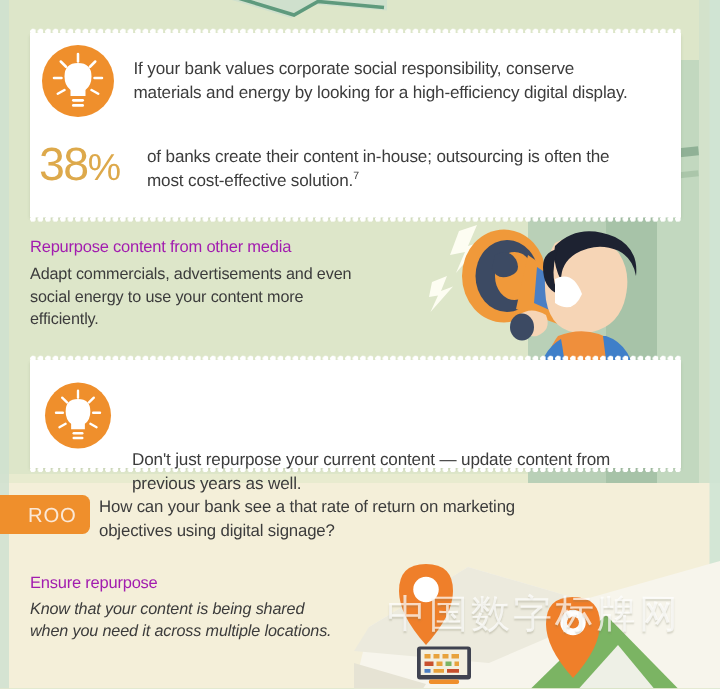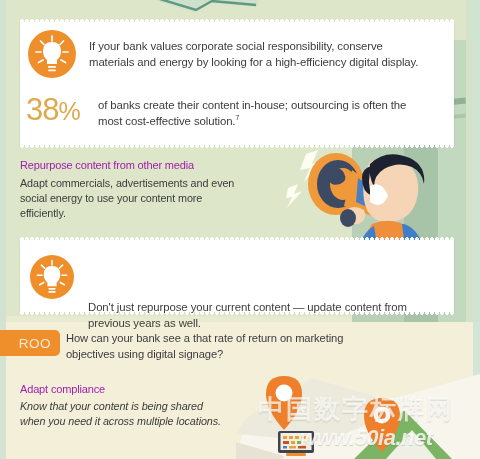--- a/index.html
+++ b/index.html
@@ -96,21 +96,21 @@
   
   .map-wrap{position:absolute;left:236px;top:372px;width:244px;height:87px;overflow:hidden;}
   .tablet{position:absolute;left:276px;top:430px;width:40px;height:27px;}
 
   
   .person{position:absolute;left:286px;top:148px;width:160px;height:108px;}
 
   
   .wm-cn{
     position:absolute;left:258px;top:392px;
-    font-size:26px;color:rgba(255,255,255,.72);font-weight:bold;
+    font-size:26px;color:rgba(255,255,255,.72);font-weight:normal;
     letter-spacing:2px;font-family:"DejaVu Sans", sans-serif;
     text-shadow:0 1px 1px rgba(120,120,90,.25);
   }
   .wm-url{
     position:absolute;left:300px;top:425px;
     font-size:22px;color:rgba(255,255,255,.80);font-weight:bold;
     letter-spacing:-.5px;font-style:italic;
     text-shadow:0 1px 1px rgba(120,120,90,.3);
   }
 </style>
@@ -195,21 +195,20 @@
       <rect x="21" y="11" width="4" height="3" fill="#7bb463"></rect>
         <rect x="27" y="11" width="3" height="3"></rect>
       <rect x="7" y="16" width="4" height="2.5" fill="#4b7fc4"></rect>
         <rect x="13" y="16" width="7" height="2.5"></rect>
       <rect x="22" y="16" width="8" height="2.5" fill="#c8502e"></rect>
     </g>
     <rect x="10" y="23" width="20" height="3" rx="1.2" fill="#ef8f2c"></rect>
   </svg>
 
   <div class="wm-cn">中国数字标牌网</div>
-  <div class="wm-url">www.50ia.net</div>
 
   <div class="card card1"></div>
   <svg class="bulb bulb1" viewBox="0 0 48 48">
     <g stroke="#ffffff" stroke-width="1.7" stroke-linecap="round">
       <line x1="24" y1="6" x2="24" y2="11"></line>
       <line x1="12.5" y1="11" x2="16" y2="14.5"></line>
       <line x1="35.5" y1="11" x2="32" y2="14.5"></line>
       <line x1="8" y1="22" x2="13" y2="22"></line>
       <line x1="40" y1="22" x2="35" y2="22"></line>
       <line x1="10.5" y1="32.5" x2="15" y2="30"></line>
@@ -242,16 +241,16 @@
     <rect x="20" y="36" width="8" height="1.8" rx=".9" fill="#ffffff"></rect>
     <rect x="20" y="39.4" width="8" height="1.8" rx=".9" fill="#ffffff"></rect>
   </svg>
   <div class="body-txt c2-txt">Don't just repurpose your current content — update content from previous years as well.</div>
 
   <div class="roo">
       <span>ROO</span>
     </div>
   <div class="body-txt roo-txt">How can your bank see a that rate of return on marketing objectives using digital signage?</div>
 
-  <div class="sec-head ens-head">Adapt compliance</div>
+  <div class="sec-head ens-head">Ensure repurpose</div>
   <div class="sec-body ens-body">Know that your content is being shared when you need it across multiple locations.</div>
 
 </div>
 
 </body></html>

